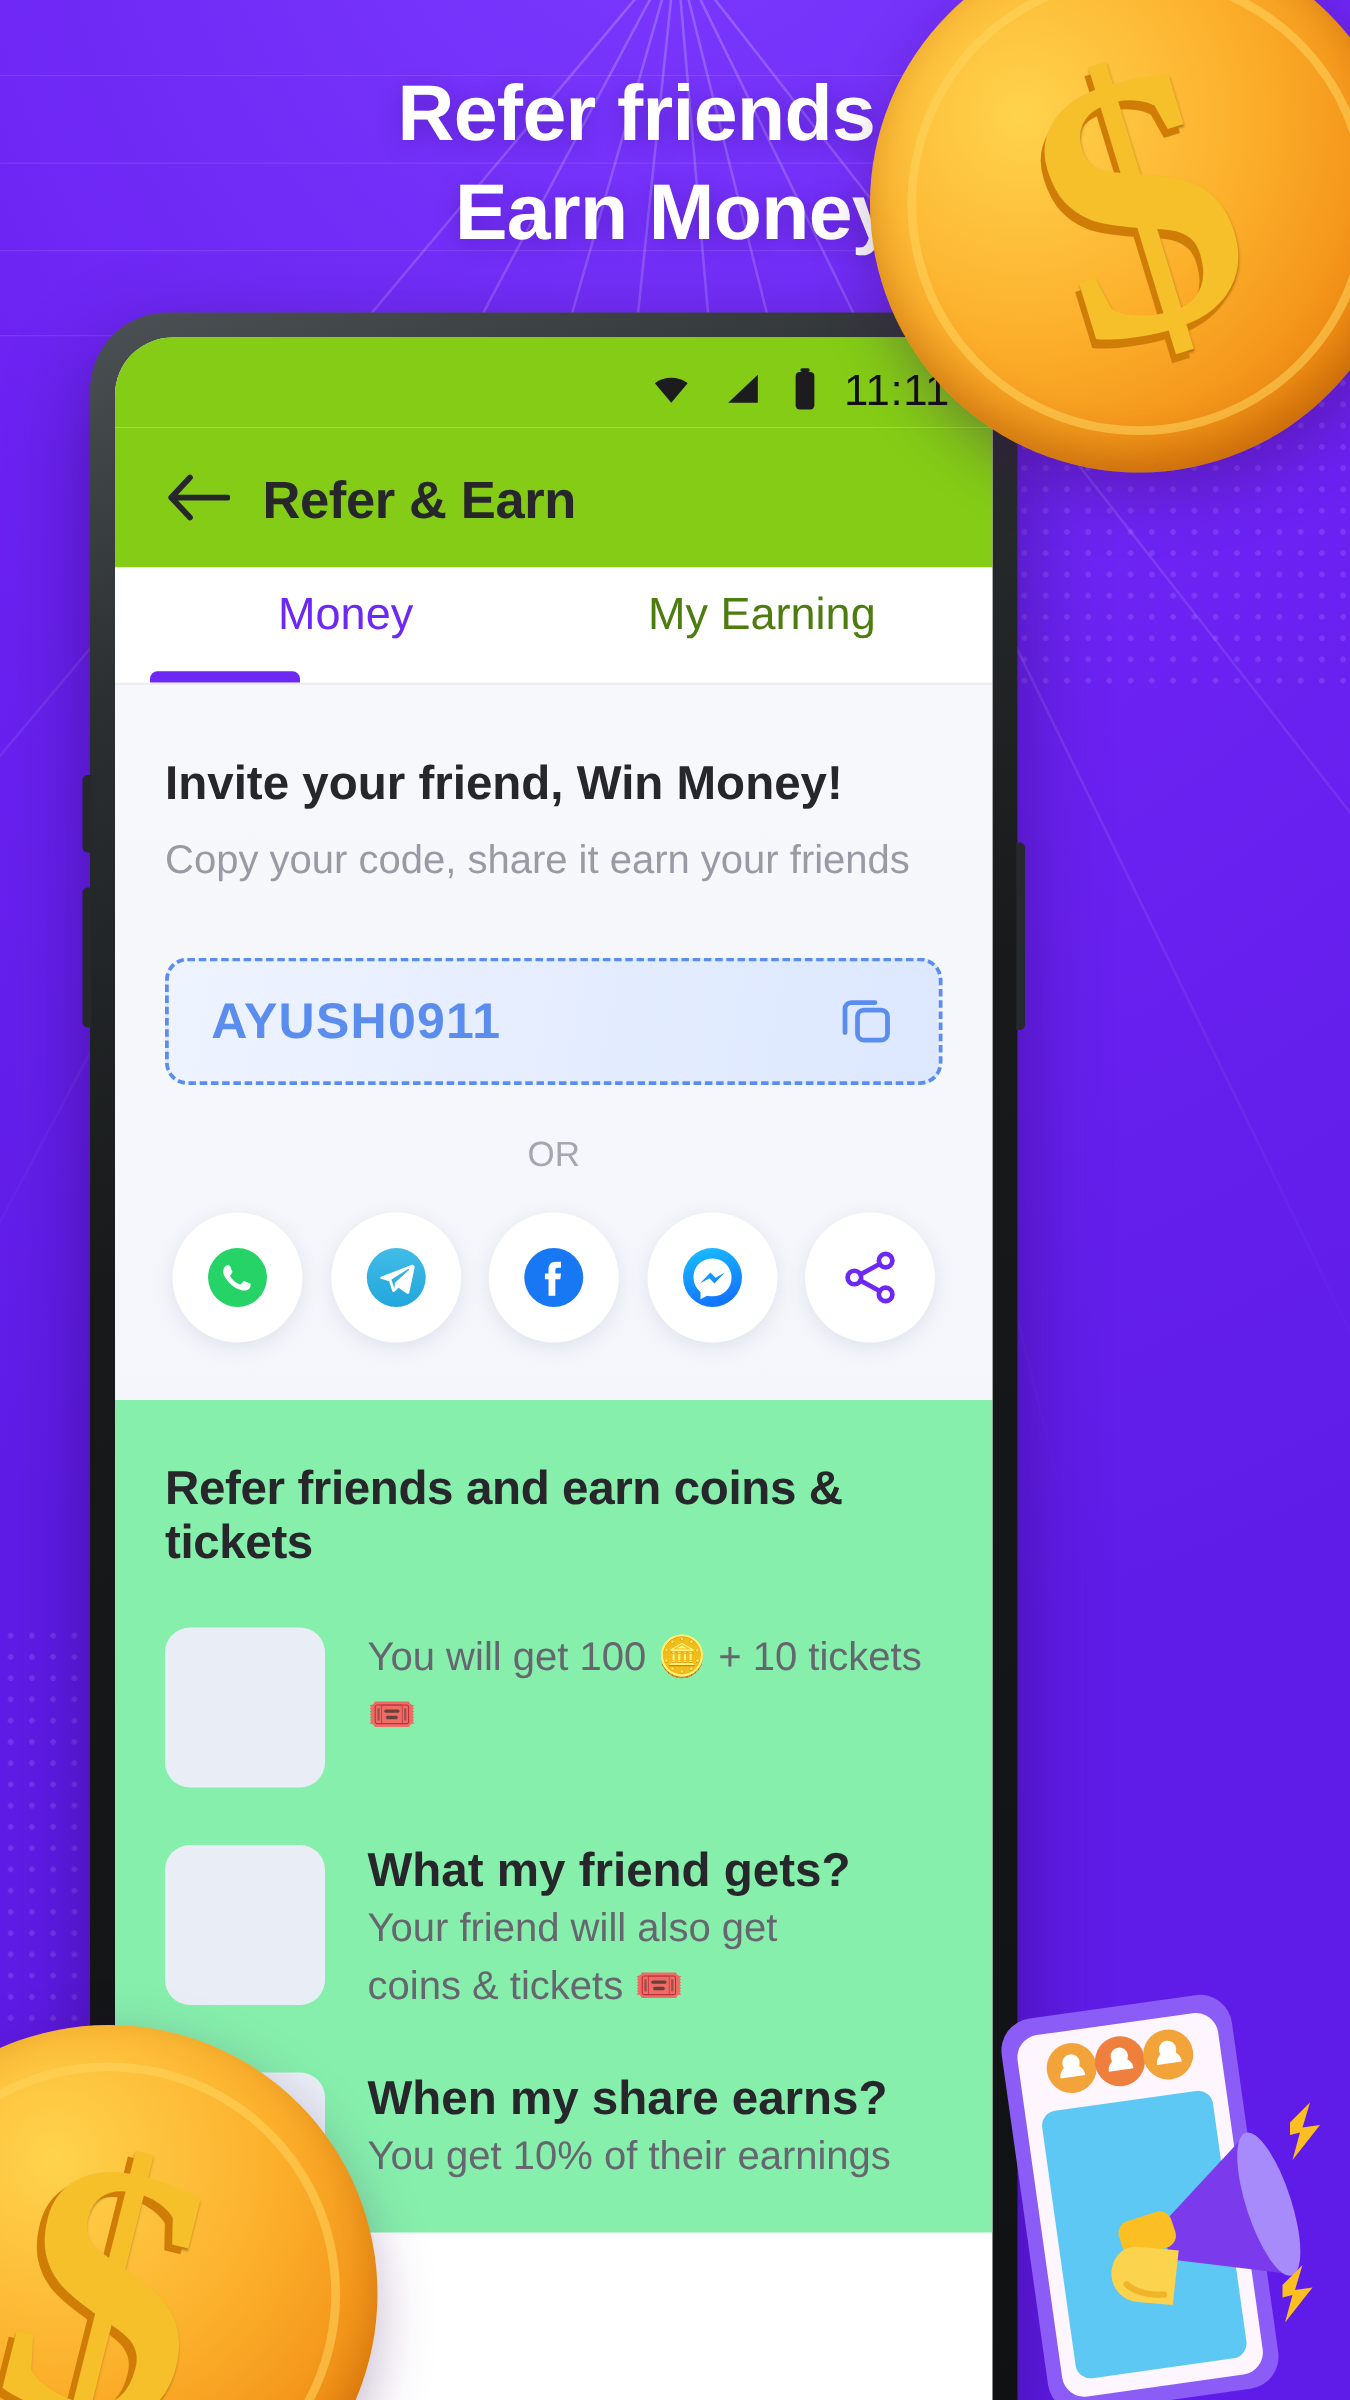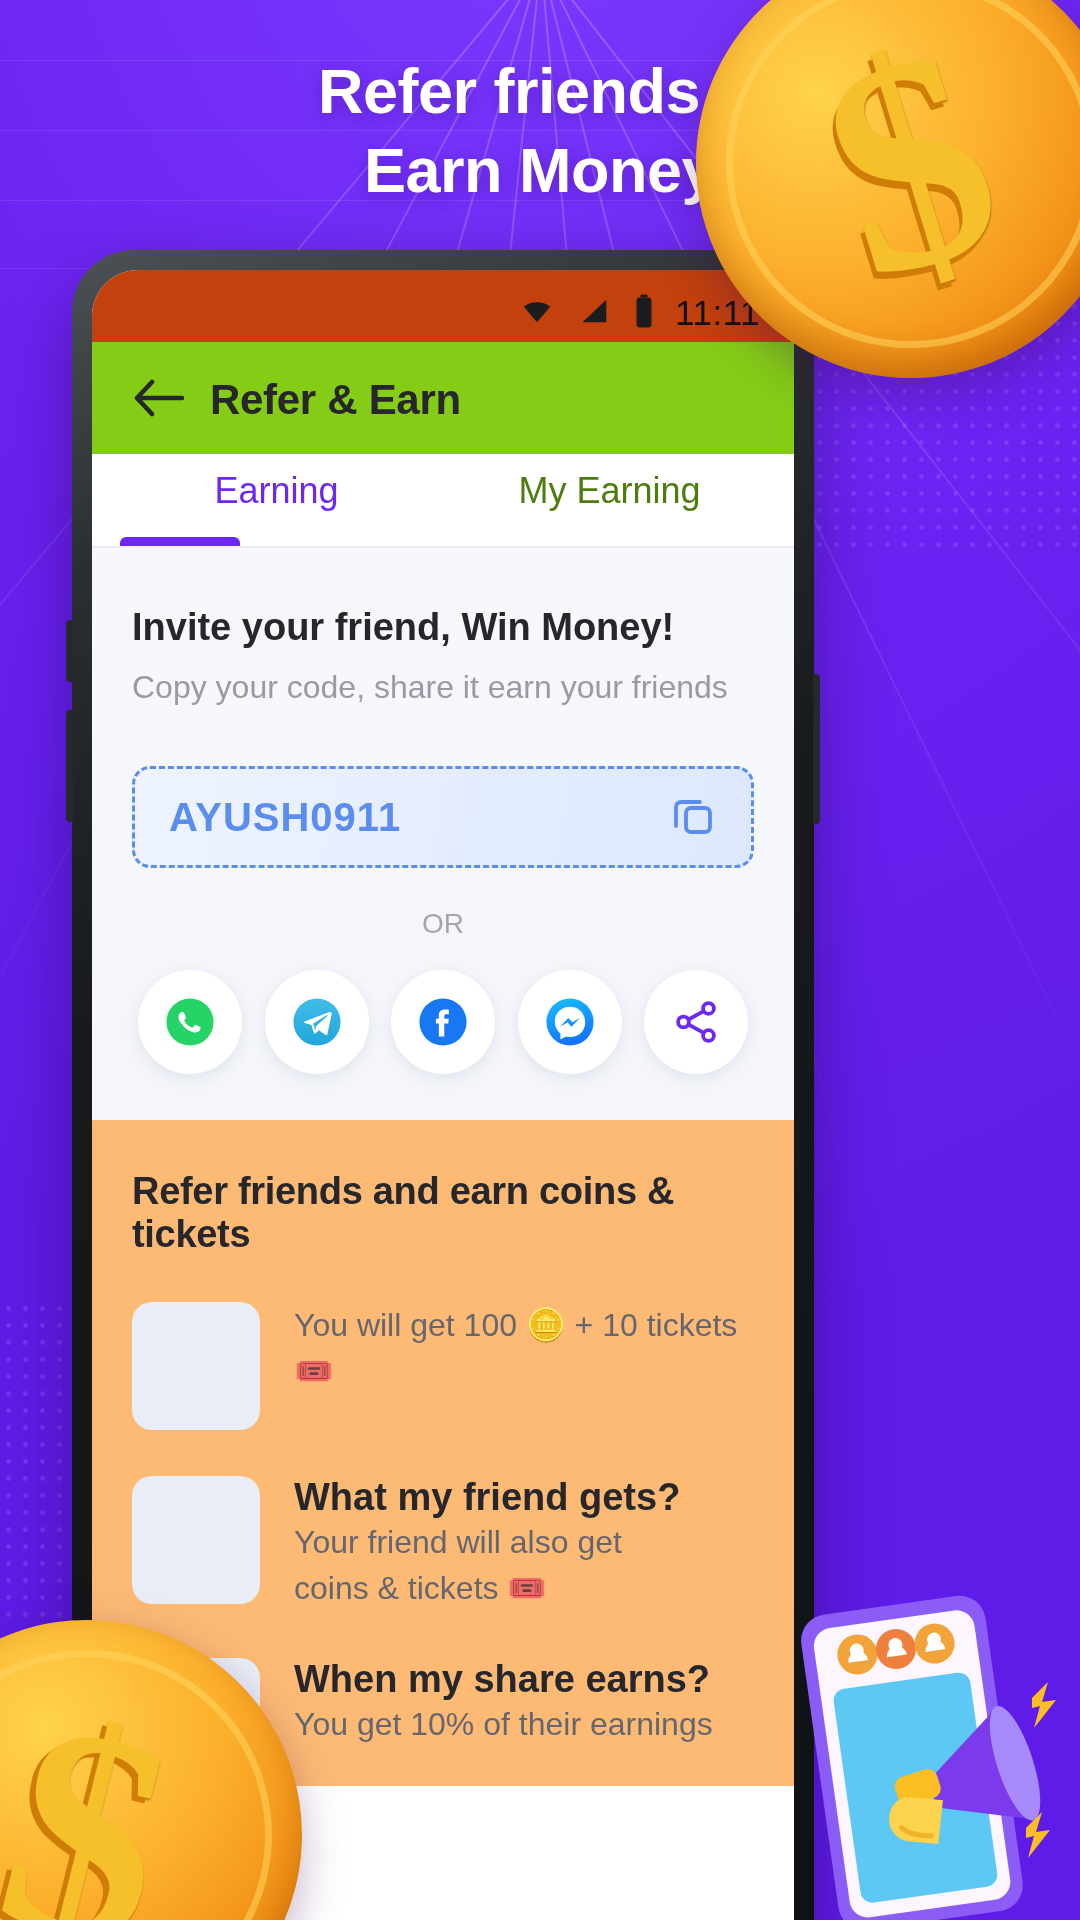--- a/index.html
+++ b/index.html
@@ -86,21 +86,21 @@
     width:100%; height:100%;
     background:#ffffff;
     border-radius:46px 46px 0 0;
     overflow:hidden;
     position:relative;
   }
 
   
   #status-bar{
     height:72px; display:flex; align-items:center; justify-content:flex-end;
-    gap:20px; padding:14px 34px 0 0; background:#c2410c;
+    gap:20px; padding:14px 34px 0 0; background:#84cc16;
   }
   #status-bar .time{ font-size:35px; color:#111; letter-spacing:.5px; }
 
   
   #app-bar{ display:flex; align-items:center; gap:26px; padding:34px 40px 30px 40px; background:#84cc16; }
   #app-bar .title{ font-size:42px; font-weight:bold; color:#26262b; letter-spacing:-.3px; }
 
   
   #tabs{ display:flex; background:#fff; padding:0 18px; position:relative; }
   #tabs .tab{
@@ -137,21 +137,21 @@
   #or-label{ text-align:center; font-size:28px; color:#a6a6b0; margin-top:40px; }
 
   #share-row{ display:flex; justify-content:space-between; margin-top:30px; padding:0 6px; }
   .share-btn{
     width:104px; height:104px; border-radius:50%;
     background:#fff; box-shadow:0 4px 16px rgba(90,90,140,.12);
     display:flex; align-items:center; justify-content:center;
   }
 
   
-  #benefits{ background:#fdba74; padding:50px 40px 0 40px; }
+  #benefits{ background:#86efac; padding:50px 40px 0 40px; }
   #benefits .section-title{ font-size:38px; font-weight:bold; color:#26262b; letter-spacing:-.3px; }
   .benefit-row{ display:flex; gap:34px; align-items:flex-start; margin-top:46px; }
   .benefit-thumb{ width:128px; height:128px; border-radius:20px; background:#e9eef6; flex:0 0 128px; }
   .benefit-title{ font-size:38px; font-weight:bold; color:#26262b; }
   .benefit-desc{ font-size:32px; color:#66666f; line-height:1.45; }
 
   
   #megaphone-art{
     position:absolute; right:10px; bottom:0; width:290px; height:330px; z-index:8;
     pointer-events:none;
@@ -225,21 +225,21 @@
     <div id="app-bar">
       <span>
         <svg width="52" height="40" viewBox="0 0 26 20">
             <path d="M10 2 2.5 10 10 18M2.5 10H25" stroke="#26262b" stroke-width="2.3" fill="none" stroke-linecap="round" stroke-linejoin="round"></path>
           </svg>
       </span>
       <span class="title">Refer &amp; Earn</span>
     </div>
 
     <div id="tabs">
-      <div class="tab active">Earning</div>
+      <div class="tab active">Money</div>
       <div class="tab">My Earning</div>
       <div id="tab-indicator"></div>
     </div>
     <div id="tabs-divider"></div>
 
     <div id="invite-panel">
       <div class="heading">Invite your friend, Win Money!</div>
       <div class="sub">Copy your code, share it earn your friends</div>
 
       <div id="code-box">

